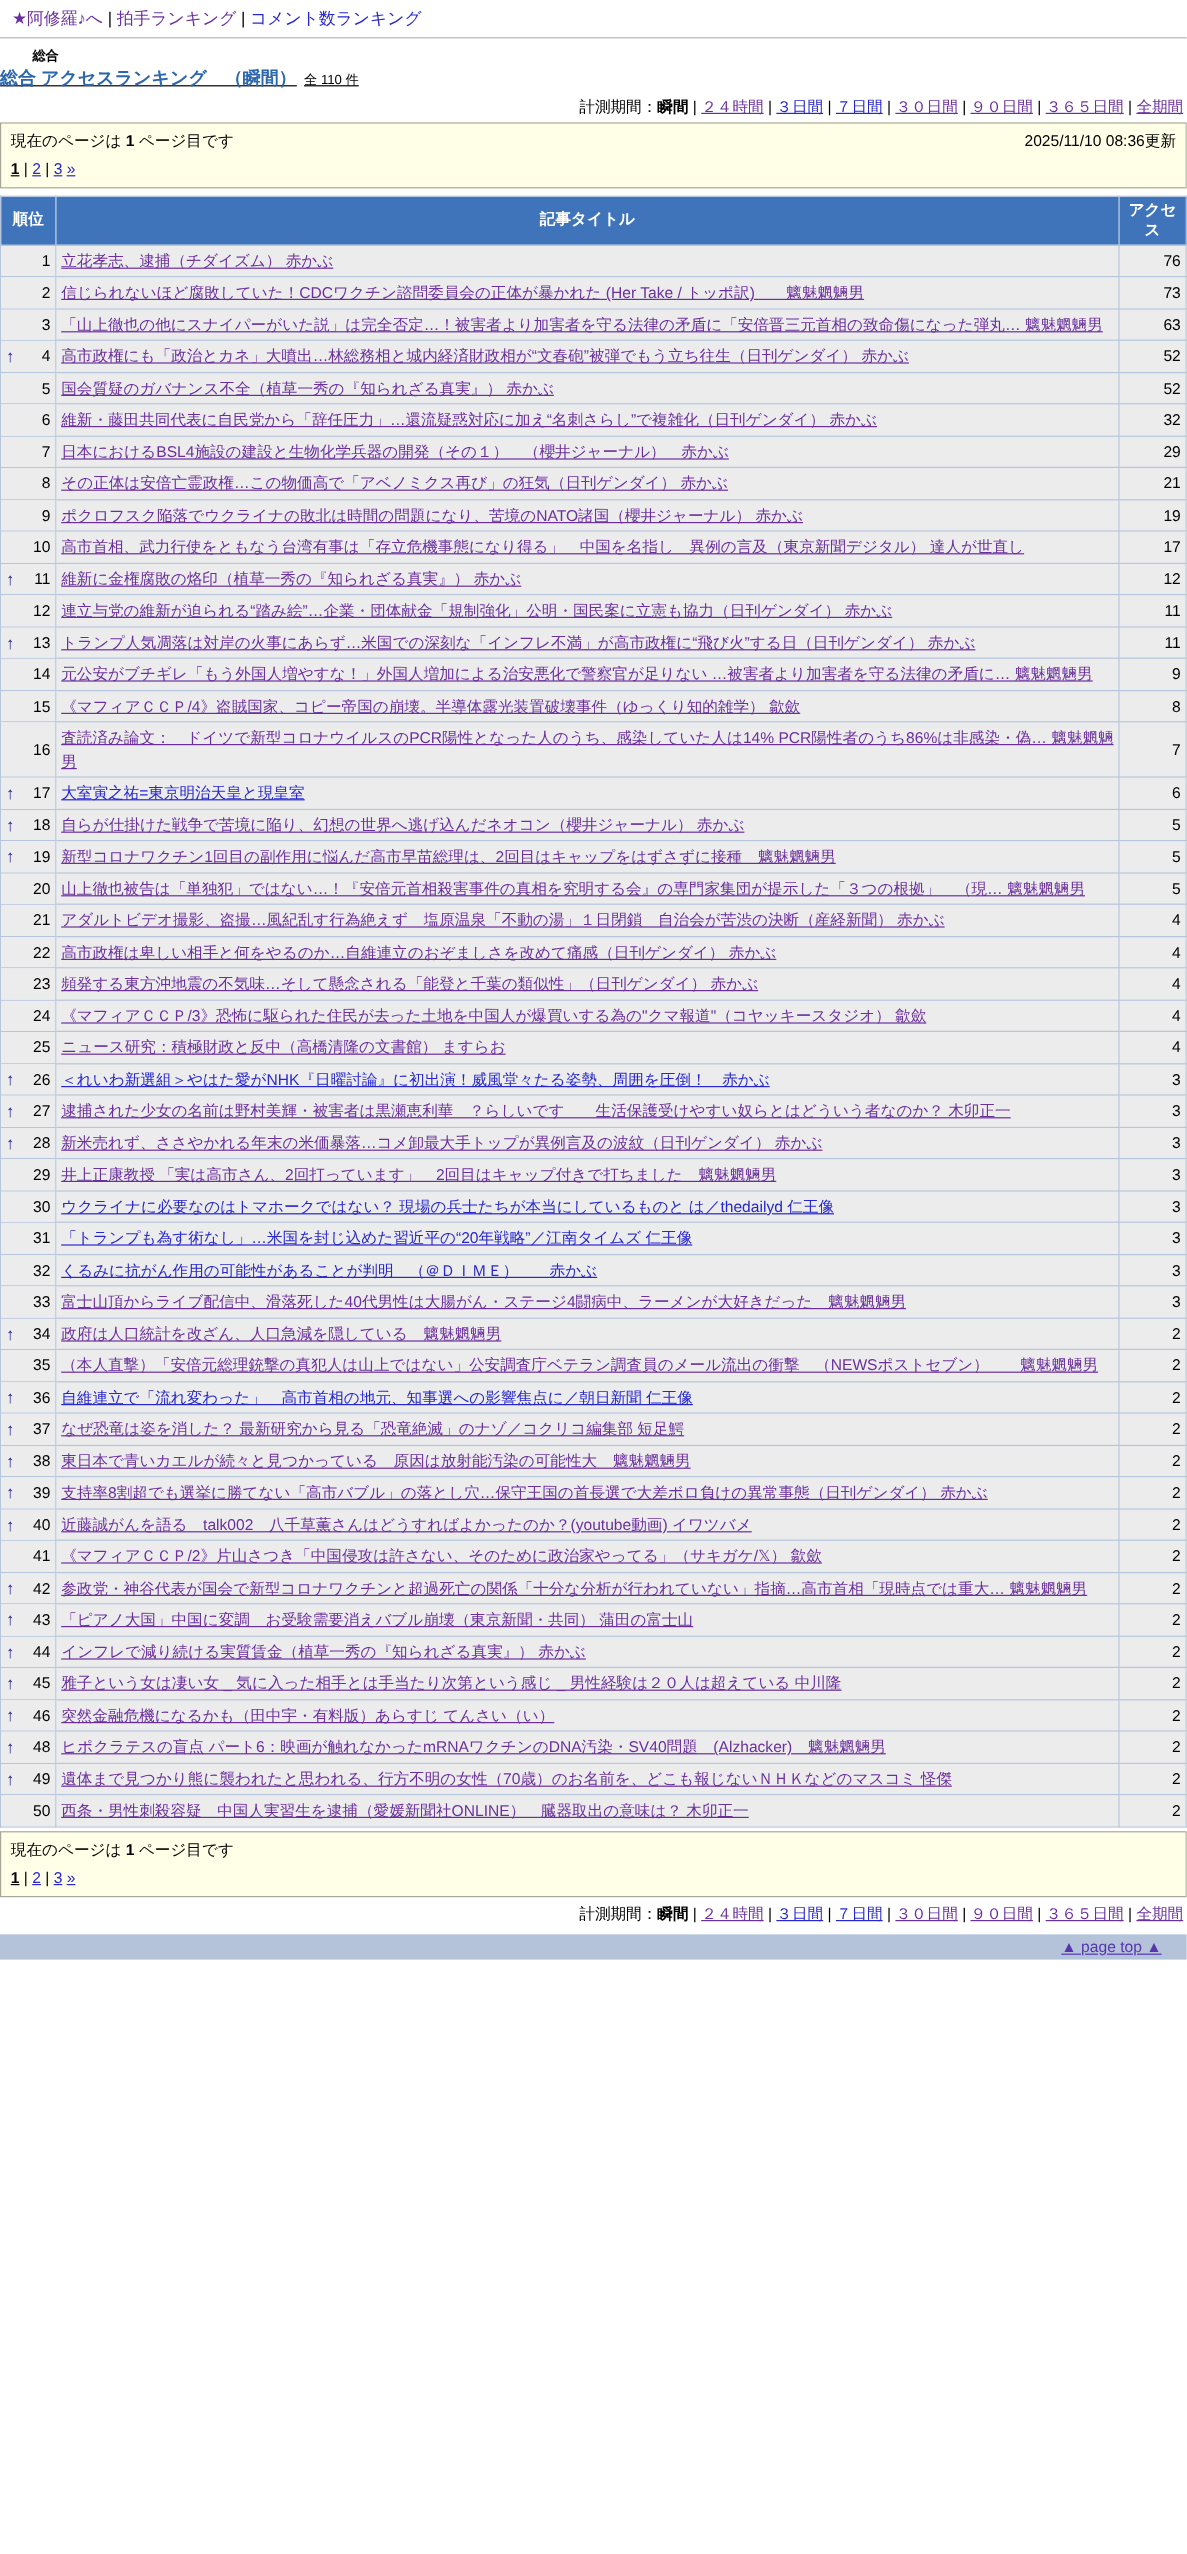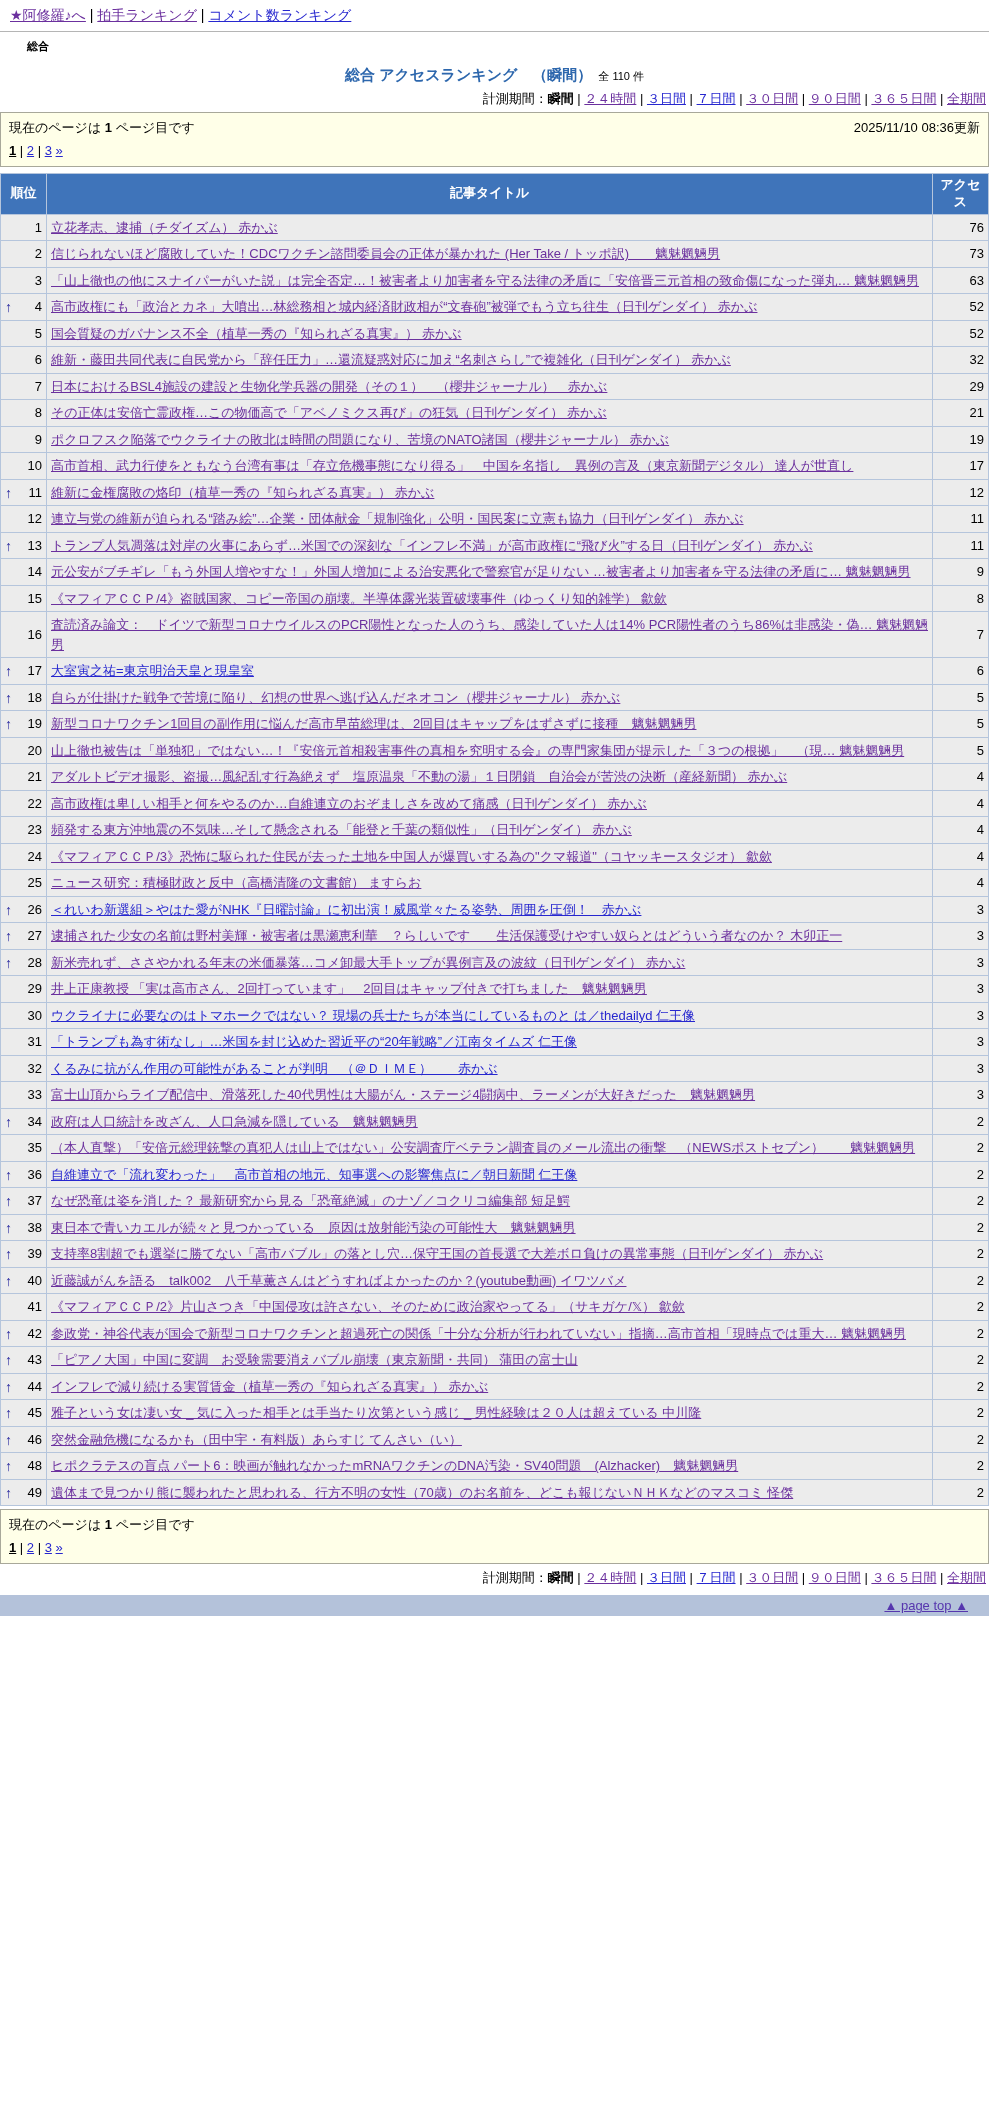--- a/index.html
+++ b/index.html
@@ -21,31 +21,31 @@
     font-family:"Liberation Sans","DejaVu Sans",sans-serif;
     color:#000;
     width:989px;
   }
   a{cursor:pointer;}
   .topnav{
     padding:7px 10px 6px 10px;
     border-bottom:1px solid #b5b5b5;
     font-size:14px;
   }
-  .topnav a{text-decoration:underline;}
+  .topnav a{}
   .sep{color:#000;text-decoration:none;}
   .link-b{color:var(--link-blue);}
   .link-v{color:var(--link-visited);}
   .category-label{
     font-size:11px;
     font-weight:bold;
     margin:7px 0 2px 3px;
     padding-left:24px;
   }
-  .page-title-wrap{text-align:center;margin-top:12px;}
+  .page-title-wrap{text-align:left;margin-top:2px;text-decoration:underline;}
   .page-title{
     color:var(--title-blue);
     font-size:15px;
     font-weight:bold;
   }
   .total-count{font-size:11px;color:#000;margin-left:6px;font-weight:normal;}
   .period-bar{
     text-align:right;
     font-size:13px;
     margin:5px 3px 4px 0;
@@ -433,20 +433,25 @@
     <td class="title-cell"><a class="link-v">ヒポクラテスの盲点 パート6：映画が触れなかったmRNAワクチンのDNA汚染・SV40問題　(Alzhacker)　魑魅魍魎男</a></td>
     <td class="access-cell">2</td>
   </tr>
 
   <tr>
     <td class="rank-cell"><span class="up-arrow">↑</span><span class="rank-num">49</span></td>
     <td class="title-cell"><a class="link-v">遺体まで見つかり熊に襲われたと思われる、行方不明の女性（70歳）のお名前を、どこも報じないＮＨＫなどのマスコミ 怪傑</a></td>
     <td class="access-cell">2</td>
   </tr>
 
+  <tr>
+    <td class="rank-cell"><span class="rank-num">50</span></td>
+    <td class="title-cell"><a class="link-v">西条・男性刺殺容疑　中国人実習生を逮捕（愛媛新聞社ONLINE）　臓器取出の意味は？ 木卯正一</a></td>
+    <td class="access-cell">2</td>
+  </tr>
 </tbody>
 </table>
 
 <div class="info-box">
   <div class="info-line">
     <span><span>現在のページは </span><span class="page-num-bold">1</span><span> ページ目です</span></span>
   </div>
   <div class="pager"><span class="pager-current">1</span><span class="sep"> | </span><a class="link-b">2</a><span class="sep"> | </span><a class="link-b">3</a><span class="sep"> </span><a class="link-b">»</a></div>
 </div>
 

